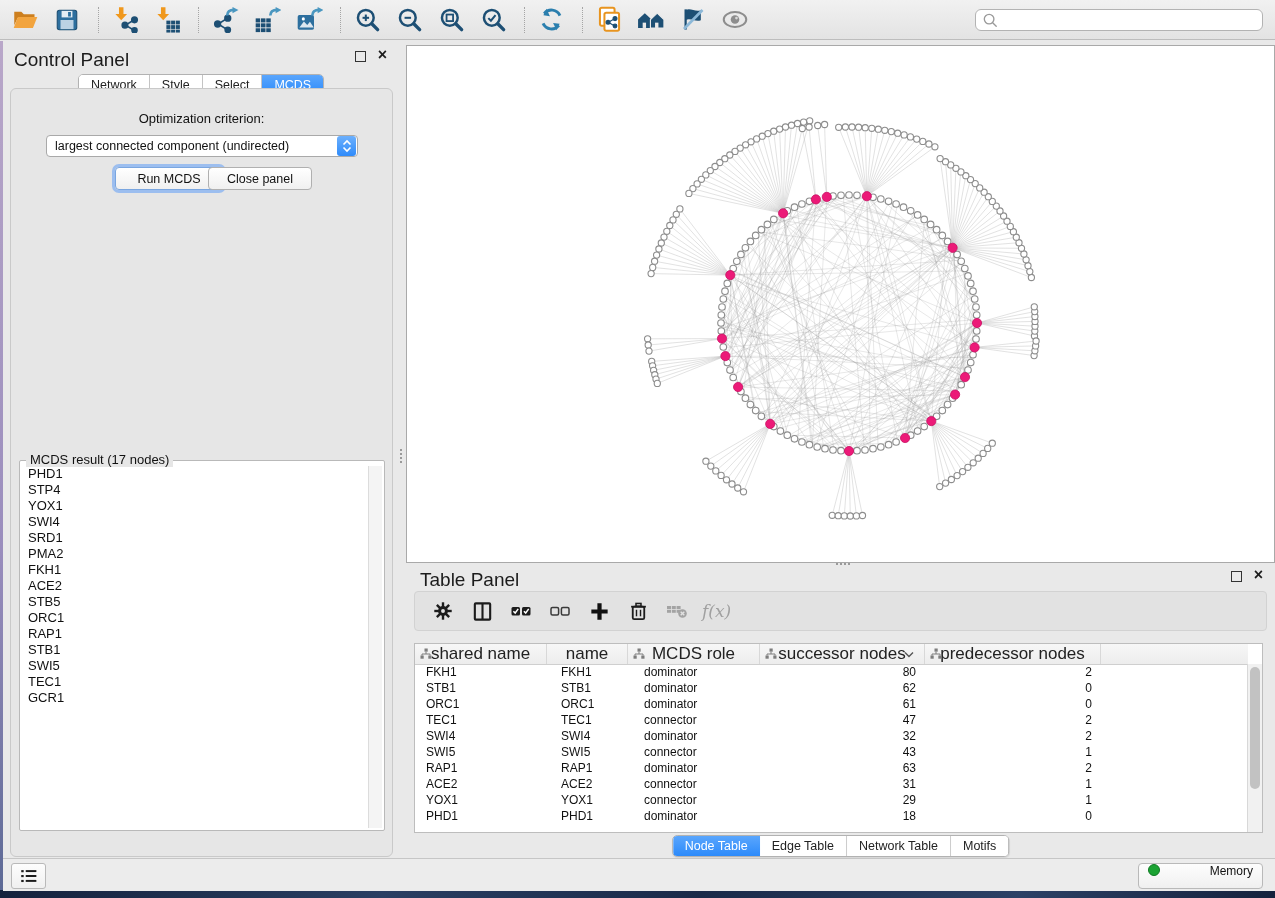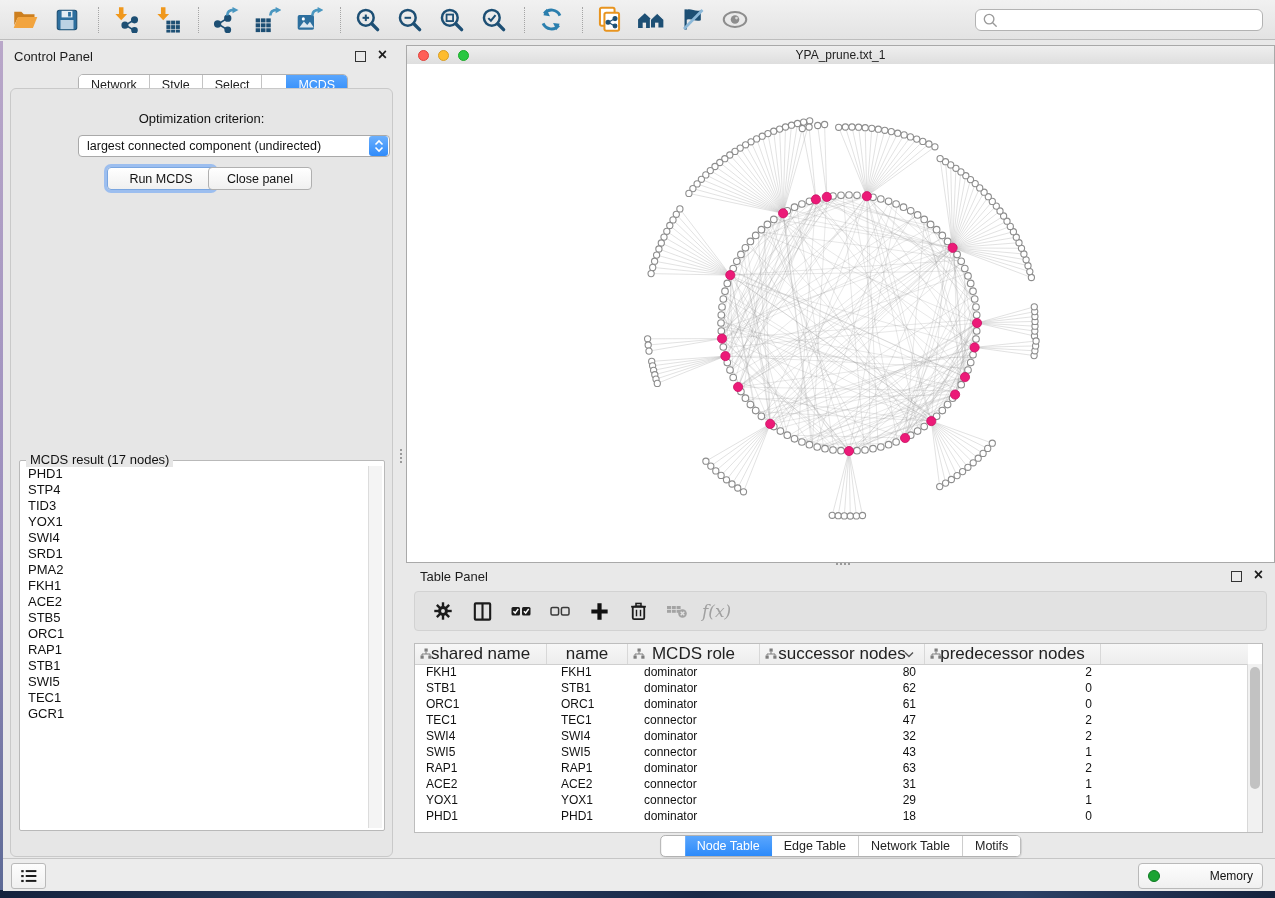--- a/index.html
+++ b/index.html
@@ -13,33 +13,33 @@
   
   .toolbar{position:absolute;left:0;top:0;width:1275px;height:40px;background:linear-gradient(#f1f1f1,#e3e3e3);
     border-bottom:1px solid #bdbdbd;display:flex;align-items:center;padding-left:10px;box-sizing:border-box;}
   .tbi{width:30px;height:30px;display:flex;align-items:center;justify-content:center;margin-right:12px;border-radius:4px;}
   .tsep{width:1px;height:26px;border-left:1px dotted #a5a5a5;margin:0 10px 0 4px;}
   .searchbox{position:absolute;right:12px;top:9px;width:288px;height:22px;background:#fff;border:1px solid #b3b3b3;
     border-radius:6px;display:flex;align-items:center;padding:0 6px;box-sizing:border-box;}
   .searchbox input{border:none;outline:none;flex:1;font-size:13px;font-family:inherit;background:transparent;margin-left:4px;}
   
   .cpanel{position:absolute;left:3px;top:45px;width:396px;height:813px;}
-  .panel-title{position:absolute;left:11px;top:4px;font-size:13px;color:#1c1c1c;}
+  .panel-title{position:absolute;left:11px;top:4px;font-size:19px;color:#1c1c1c;}
   .win-float{position:absolute;width:9px;height:9px;border:1.5px solid #333;top:6px;}
   .win-close{position:absolute;top:0px;font-size:16px;font-weight:700;color:#1c1c1c;line-height:20px;}
   .segbar{position:absolute;display:flex;height:20px;border:1px solid #b2b2b2;border-radius:5px;overflow:hidden;background:#fff;
     font-size:12.5px;box-shadow:0 1px 1px rgba(0,0,0,.08);}
   .seg{display:flex;align-items:center;justify-content:center;padding:0 12px;color:#222;border-right:1px solid #c4c4c4;background:#fff;}
   .seg:last-child{border-right:none;}
-  .seg.sel{background:linear-gradient(#5aa6fd,#2c8afa);color:#fff;border-right:none;margin-left:24px;}
+  .seg.sel{background:linear-gradient(#5aa6fd,#2c8afa);color:#fff;border-right:none;}
   .cp-content{position:absolute;left:7px;top:43px;width:383px;height:769px;background:#e6e6e6;
     border:1px solid #c9c9c9;border-radius:6px;box-sizing:border-box;}
   .opt-label{position:absolute;left:0;top:22px;width:100%;text-align:center;font-size:13px;color:#111;}
   .select{position:absolute;left:35px;top:46px;width:312px;height:22px;background:#fff;border:1px solid #a9a9a9;
-    border-radius:4px;display:flex;align-items:center;box-sizing:border-box;margin-left:32px;}
+    border-radius:4px;display:flex;align-items:center;box-sizing:border-box;}
   .select .val{flex:1;font-size:12.5px;padding-left:8px;color:#111;white-space:nowrap;overflow:hidden;}
   .select .step{width:19px;height:20px;border-radius:3px;background:linear-gradient(#6cb0fd,#2f8bfa);margin-right:1px;
     display:flex;align-items:center;justify-content:center;}
   .btn{position:absolute;height:23px;background:linear-gradient(#ffffff,#f0f0f0);border:1px solid #b0b0b0;border-radius:4px;
     font-size:12.5px;color:#111;display:flex;align-items:center;justify-content:center;box-sizing:border-box;}
   .btn.focusring{box-shadow:0 0 0 3px rgba(95,156,246,.55);border-color:#7aa6e0;}
   .fieldset{position:absolute;left:15px;top:379px;width:366px;height:371px;border:1px solid #b9b9b9;border-radius:2px;
     background:#fff;box-sizing:border-box;padding-left:6px;}
   .fieldset .legend{position:absolute;left:6px;top:-9px;background:#e6e6e6;padding:0 4px;font-size:13px;color:#111;}
   .mcds-list{position:absolute;left:2px;top:5px;right:17px;bottom:2px;overflow:hidden;font-size:13px;color:#111;}
@@ -78,21 +78,21 @@
   .td.c4{width:165px;padding-right:9px;text-align:right;}
   .td.c5{width:176px;padding-right:9px;text-align:right;}
   .tscroll{position:absolute;right:0;top:20px;width:14px;bottom:0;background:#f1f1f1;border-left:1px solid #d8d8d8;}
   .tthumb{position:absolute;left:1.5px;top:3px;width:10px;height:122px;background:#c2c2c2;border-radius:5px;}
   .ttabbar{position:absolute;left:50%;transform:translateX(-50%);top:268px;}
   
   .statusbar{position:absolute;left:3px;top:858px;width:1272px;height:32px;background:#ececec;border-top:1px solid #c6c6c6;}
   .sq-btn{position:absolute;left:8px;top:4px;width:33px;height:24px;background:linear-gradient(#fdfdfd,#f0f0f0);
     border:1px solid #b9b9b9;border-radius:3px;display:flex;align-items:center;justify-content:center;}
   .mem-btn{position:absolute;right:12px;top:4px;height:24px;padding:0 9px;background:linear-gradient(#fdfdfd,#f0f0f0);
-    border:1px solid #b9b9b9;border-radius:4px;display:flex;align-items:center;font-size:12px;color:#111;gap:44px;}
+    border:1px solid #b9b9b9;border-radius:4px;display:flex;font-size:12px;color:#111;gap:44px;}
   .mem-dot{width:10px;height:10px;border-radius:50%;background:#1ba333;border:1px solid #0e7a22;margin-right:6px;}
   svg{display:block;}
 </style>
 </head>
 <body>
 
 <div class="screen">
   <div class="wall-bottom"></div>
 
   <div class="app">
@@ -283,29 +283,28 @@
 
         <div class="select">
           <span class="val">largest connected component (undirected)</span>
           <span class="step">
             <svg width="12" height="14" viewBox="0 0 12 14">
                 <path d="M2.5 5.5L6 2l3.5 3.5M2.5 8.5L6 12l3.5-3.5" fill="none" stroke="#fff" stroke-width="1.6"></path>
               </svg>
           </span>
         </div>
 
-        <button class="btn focusring" style="left:96px;top:78px;width:108px;">Run MCDS</button>
+        <button class="btn focusring" style="left:104px;top:78px;width:108px;">Run MCDS</button>
         <button class="btn" style="left:197px;top:78px;width:104px;">Close panel</button>
 
         <div class="fieldset" style="left:8px;top:371px;">
           <span class="legend">MCDS result (17 nodes)</span>
           <div class="mcds-list">
             <div>PHD1</div>
             <div>STP4</div>
-            <div>TID3</div>
             <div>YOX1</div>
             <div>SWI4</div>
             <div>SRD1</div>
             <div>PMA2</div>
             <div>FKH1</div>
             <div>ACE2</div>
             <div>STB5</div>
             <div>ORC1</div>
             <div>RAP1</div>
             <div>STB1</div>
@@ -316,26 +315,20 @@
           <div class="vtrack"></div>
         </div>
       </div>
     </div>
 
     <div class="vsplit">
         <div class="grip"></div>
       </div>
 
     <div class="netwin">
-      <div class="nettitle">
-        <span class="light" style="left:11px;background:#ff5f57;border:1px solid #df433c;"></span>
-        <span class="light" style="left:31px;background:#febc2e;border:1px solid #d89e24;"></span>
-        <span class="light" style="left:51px;background:#29c741;border:1px solid #1aab29;"></span>
-        <span class="tt">YPA_prune.txt_1</span>
-      </div>
       <div class="netcanvas">
         <svg id="graph-svg" width="867" height="498" viewBox="0 0 867 498">
             <g stroke="#9a9a9a" stroke-opacity="0.32" stroke-width="0.7">
               <line x1="323.3" y1="211.1" x2="558.9" y2="206.8"></line>
               <line x1="323.3" y1="211.1" x2="347.8" y2="172.3"></line>
               <line x1="323.3" y1="211.1" x2="527.5" y2="354.3"></line>
               <line x1="323.3" y1="211.1" x2="555.7" y2="317.9"></line>
               <line x1="323.3" y1="211.1" x2="348.6" y2="346.5"></line>
               <line x1="323.3" y1="211.1" x2="434.7" y2="386.8"></line>
               <line x1="323.3" y1="211.1" x2="553.5" y2="196.2"></line>

